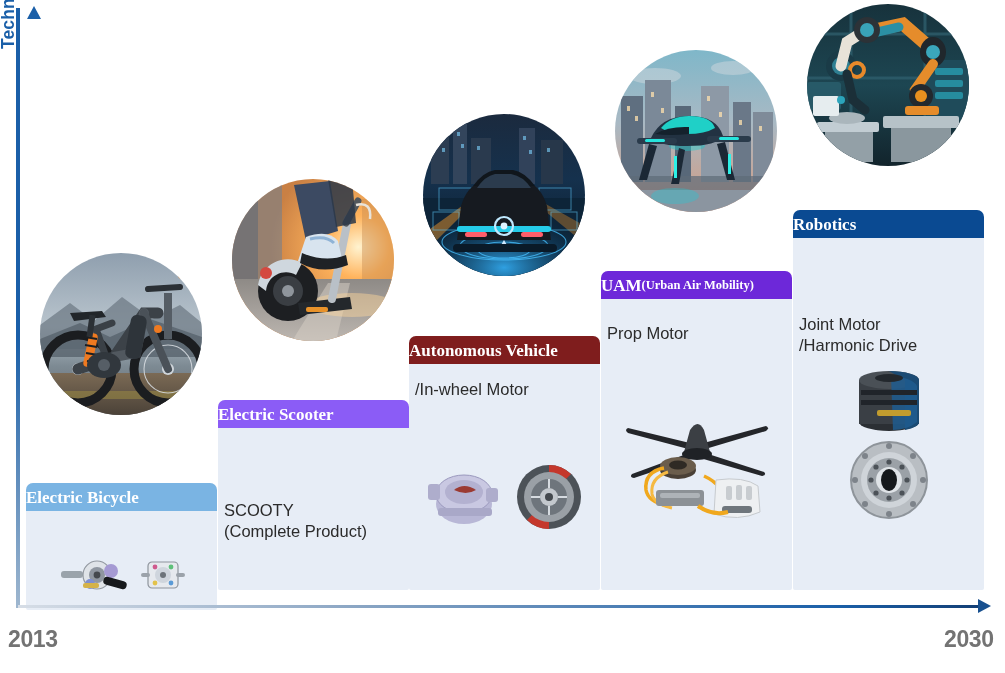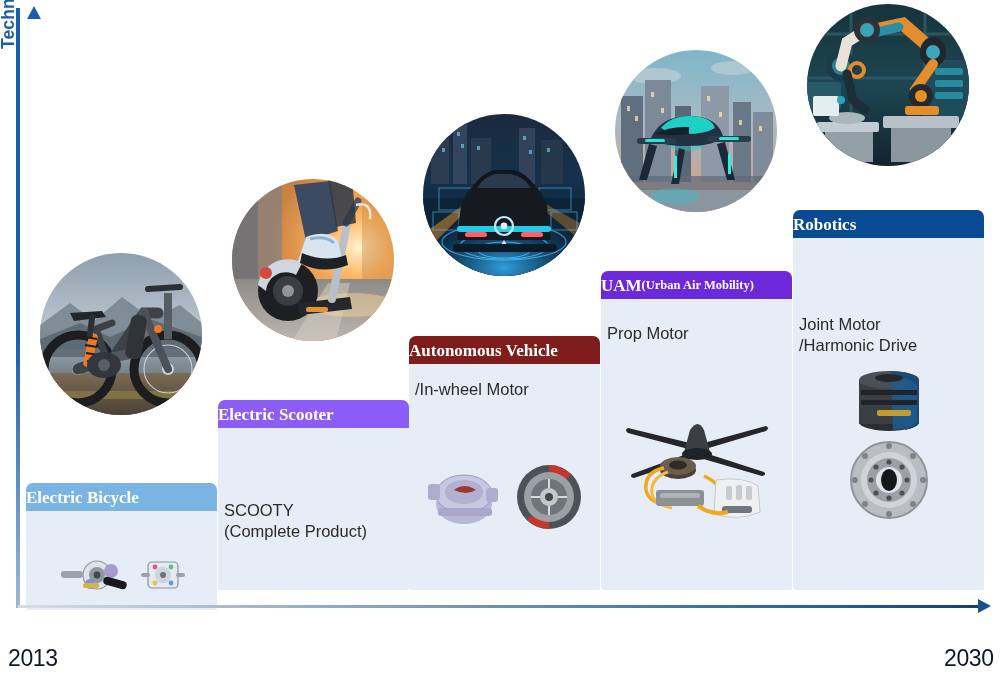--- a/index.html
+++ b/index.html
@@ -53,24 +53,24 @@
   #x-arrow {
     position: absolute;
     left: 978px; top: 599px;
     width: 0; height: 0;
     border-top: 7px solid transparent;
     border-bottom: 7px solid transparent;
     border-left: 13px solid #18508f;
   }
   .year {
     position: absolute;
-    top: 645px;
+    top: 626px;
     font-size: 23px;
-    font-weight: normal;
-    color: #0f172a;
+    font-weight: bold;
+    color: #737373;
     letter-spacing: -0.4px;
   }
   #year-start { left: 8px; }
   #year-end   { left: 944px; }
 
   
   .column {
     position: absolute;
     width: 191px;
   }

